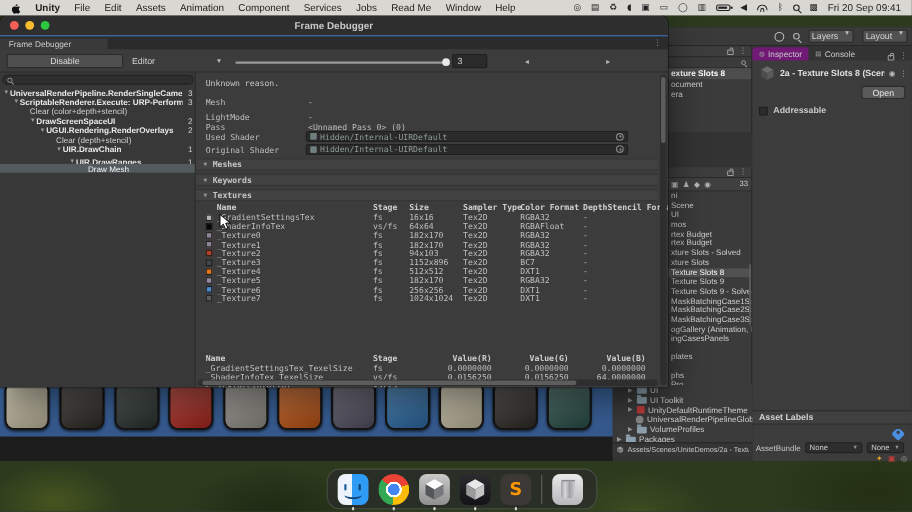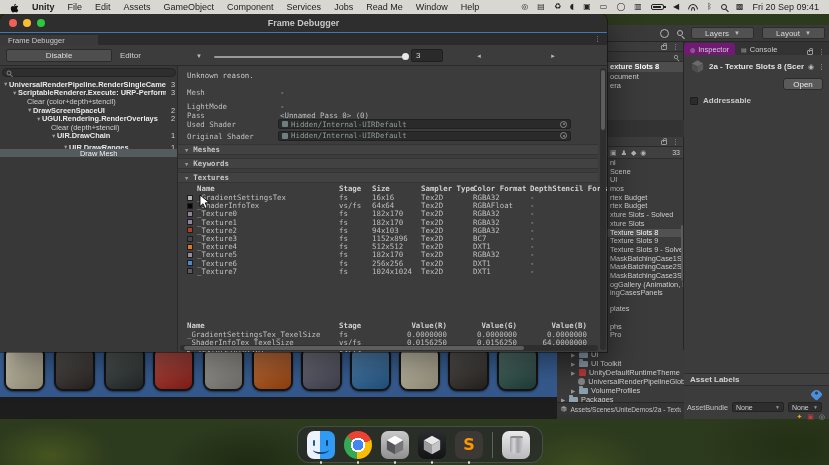--- a/index.html
+++ b/index.html
@@ -31,35 +31,35 @@
   .srchic::after{content:"";position:absolute;right:-3px;bottom:-2px;width:4px;height:1.2px;background:#222;transform:rotate(45deg)}
   .clock{font-size:9px;color:#1c1c1c;white-space:nowrap}
 
   
   .editor{left:0;top:25px;width:829px;height:394px;background:#333;z-index:5}
   .ed-toolbar{position:absolute;left:0;top:0;width:829px;height:17px;background:#3a3a3a;border-bottom:1px solid #272727}
   .ed-tb-right{position:absolute;right:4px;top:2px;display:flex;align-items:center;gap:8px}
   .ring{width:9px;height:9px;border:1.3px solid #b6b6b6;border-radius:50%}
   .msrch{width:6px;height:6px;border:1.3px solid #b6b6b6;border-radius:50%;position:relative}
   .msrch::after{content:"";position:absolute;right:-3px;bottom:-3px;width:4px;height:1.3px;background:#b6b6b6;transform:rotate(45deg)}
-  .ed-btn{height:12px;background:#515151;border-radius:2px;color:#d6d6d6;font-size:8px;display:flex;align-items:center;gap:5px;padding:0 13px;border:1px solid #2c2c2c}
+  .ed-btn{height:12px;background:#515151;border-radius:2px;color:#d6d6d6;font-size:8px;display:flex;gap:5px;padding:0 2px;border:1px solid #2c2c2c}
   .ed-btn .car{font-size:6px;color:#bbb}
 
   .panel-hdr{background:#3d3d3d;border-bottom:1px solid #2b2b2b;display:flex;align-items:center;justify-content:flex-end;gap:5px;padding:0 4px}
   .lockic{width:6px;height:5px;border:1px solid #9a9a9a;border-radius:1px;position:relative;margin-top:2px}
   .lockic::before{content:"";position:absolute;left:1px;top:-3px;width:2px;height:3px;border:1px solid #9a9a9a;border-bottom:none;border-radius:2px 2px 0 0}
   .kebab{color:#aaa;font-size:7px;line-height:7px}
 
   
   .hier{left:607px;top:42px;width:77px;height:78px;background:#3b3b3b;border-right:1px solid #262626;z-index:6;overflow:hidden}
   .hier-row{font-size:7.5px;color:#cfcfcf;height:9.5px;line-height:9.5px;padding-left:3px}
   .hier-row.sel{background:#4d4d4d;color:#fff;font-weight:bold}
 
   
-  .plist{left:607px;top:137px;width:77px;height:215px;background:#3b3b3b;border-right:1px solid #262626;z-index:6;overflow:hidden}
+  .plist{left:607px;top:152px;width:77px;height:215px;background:#3b3b3b;border-right:1px solid #262626;z-index:6;overflow:hidden}
   .plist-icons{height:12px;background:#404040;border-bottom:1px solid #2e2e2e;display:flex;align-items:center;gap:4px;padding:0 3px;color:#b5b5b5;font-size:7px}
   .plist-badge{margin-left:auto;font-size:7px;color:#cfcfcf}
   .pl-item{font-size:7.3px;color:#cfcfcf;height:8.7px;line-height:8.7px;padding-left:3px;white-space:nowrap}
   .pl-item.sel{background:#515151;color:#fff}
   .plist-scroll{position:absolute;right:0;top:88px;width:2px;height:56px;background:#5b5b5b;border-radius:1px}
 
   
   .insp{left:684px;top:42px;width:145px;height:377px;background:#3c3c3c;z-index:6}
   .insp-tabs{height:13px;background:#333;display:flex;align-items:flex-end}
   .itab{height:12px;padding:0 6px;font-size:7.5px;color:#cdcdcd;display:flex;align-items:center;gap:3px}
@@ -182,21 +182,21 @@
 <body>
 
 <div class="abs menubar">
   <svg class="mi" width="9" height="11" viewBox="0 0 9 11">
       <path fill="#111" d="M4.5 2.6c.5-.8 1.4-.9 1.4-.9s.1.9-.5 1.6c-.6.7-1.3.7-1.3.7s-.2-.7.4-1.4zM4.6 4.3c.8 0 1.3-.5 2-.5.8 0 1.6.6 1.6.6s-1.1.6-1.1 1.9c0 1.5 1.3 2 1.3 2S7.5 10.5 6.5 10.5c-.6 0-.9-.4-1.7-.4-.8 0-1.2.4-1.7.4-1 0-2.3-2.2-2.3-4C.8 4.7 2 4 2.8 4c.7 0 1.2.3 1.8.3z"></path>
     </svg>
   <span class="mi b">Unity</span>
   <span class="mi">File</span>
   <span class="mi">Edit</span>
   <span class="mi">Assets</span>
-  <span class="mi">GameObject</span>
+  <span class="mi">Animation</span>
   <span class="mi">Component</span>
   <span class="mi">Services</span>
   <span class="mi">Jobs</span>
   <span class="mi">Read Me</span>
   <span class="mi">Window</span>
   <span class="mi">Help</span>
   <div class="mb-right">
     <span class="sico">◎</span>
     <span class="sico">▤</span>
     <span class="sico">♻</span>

